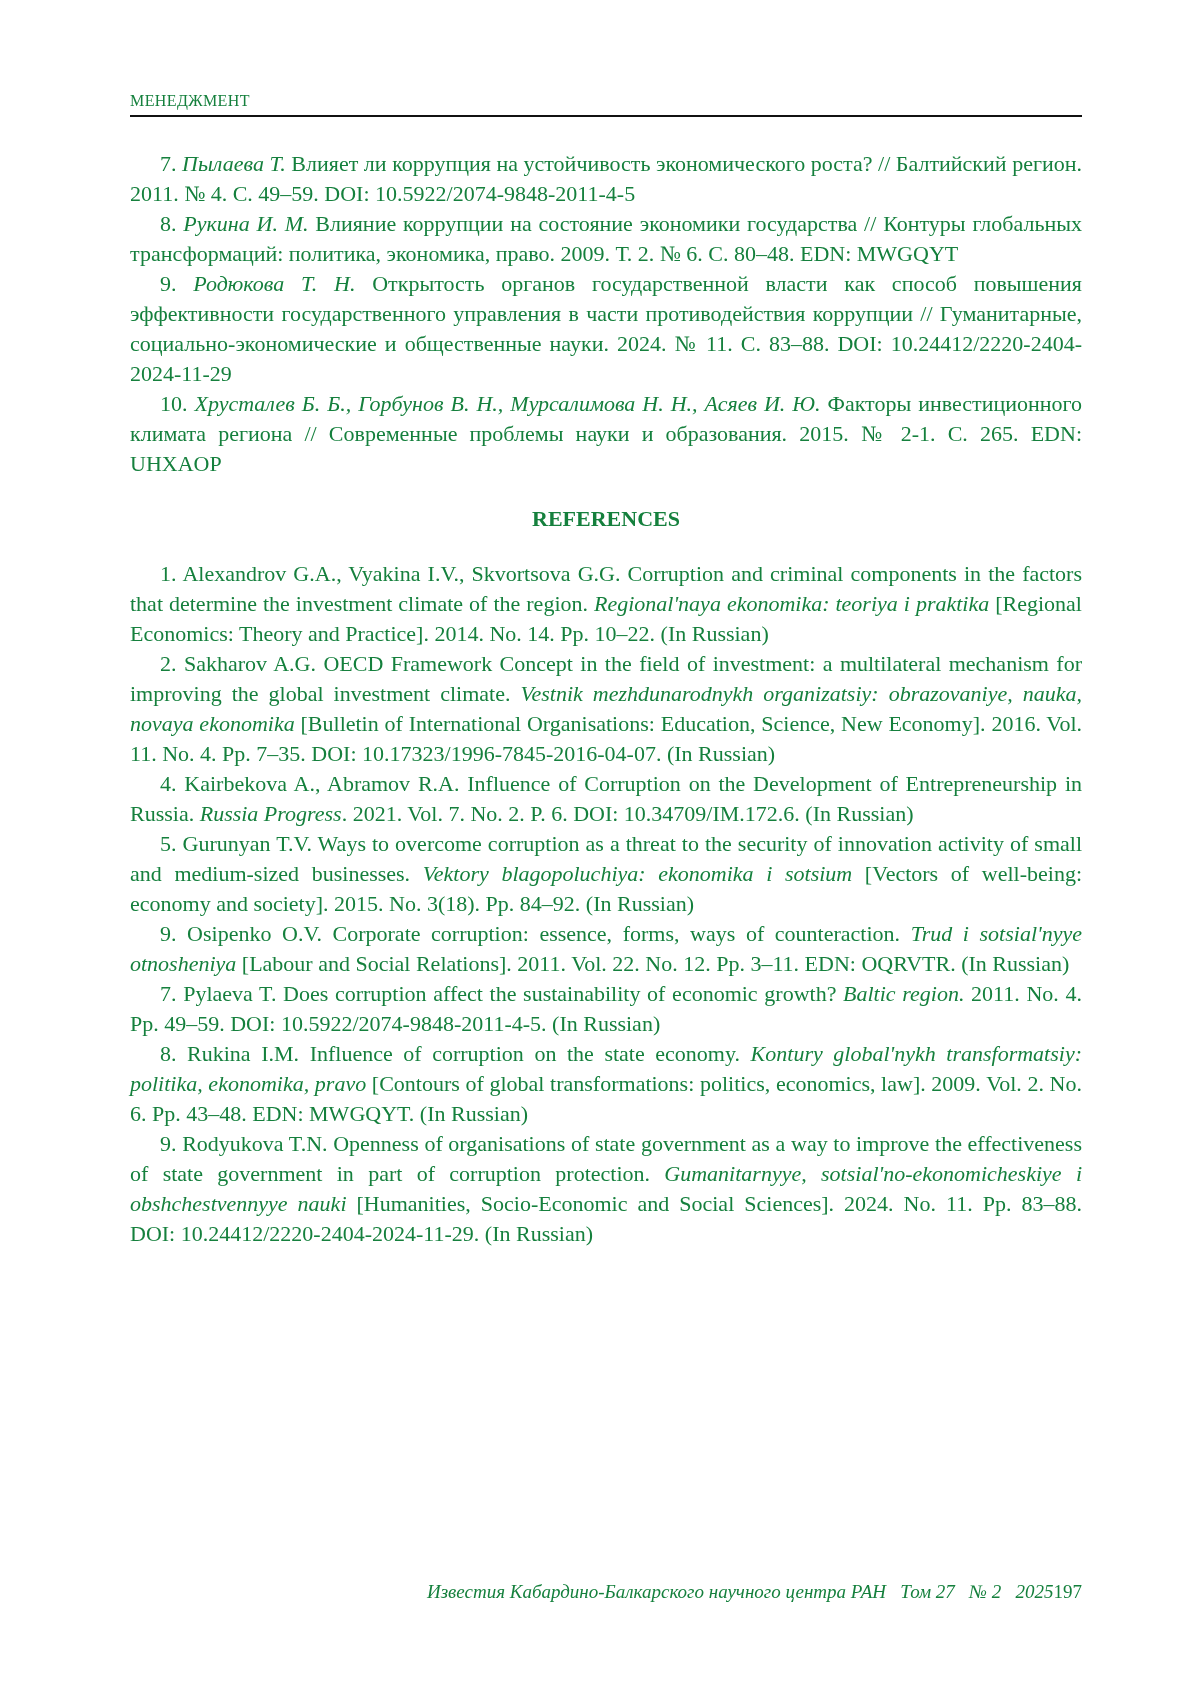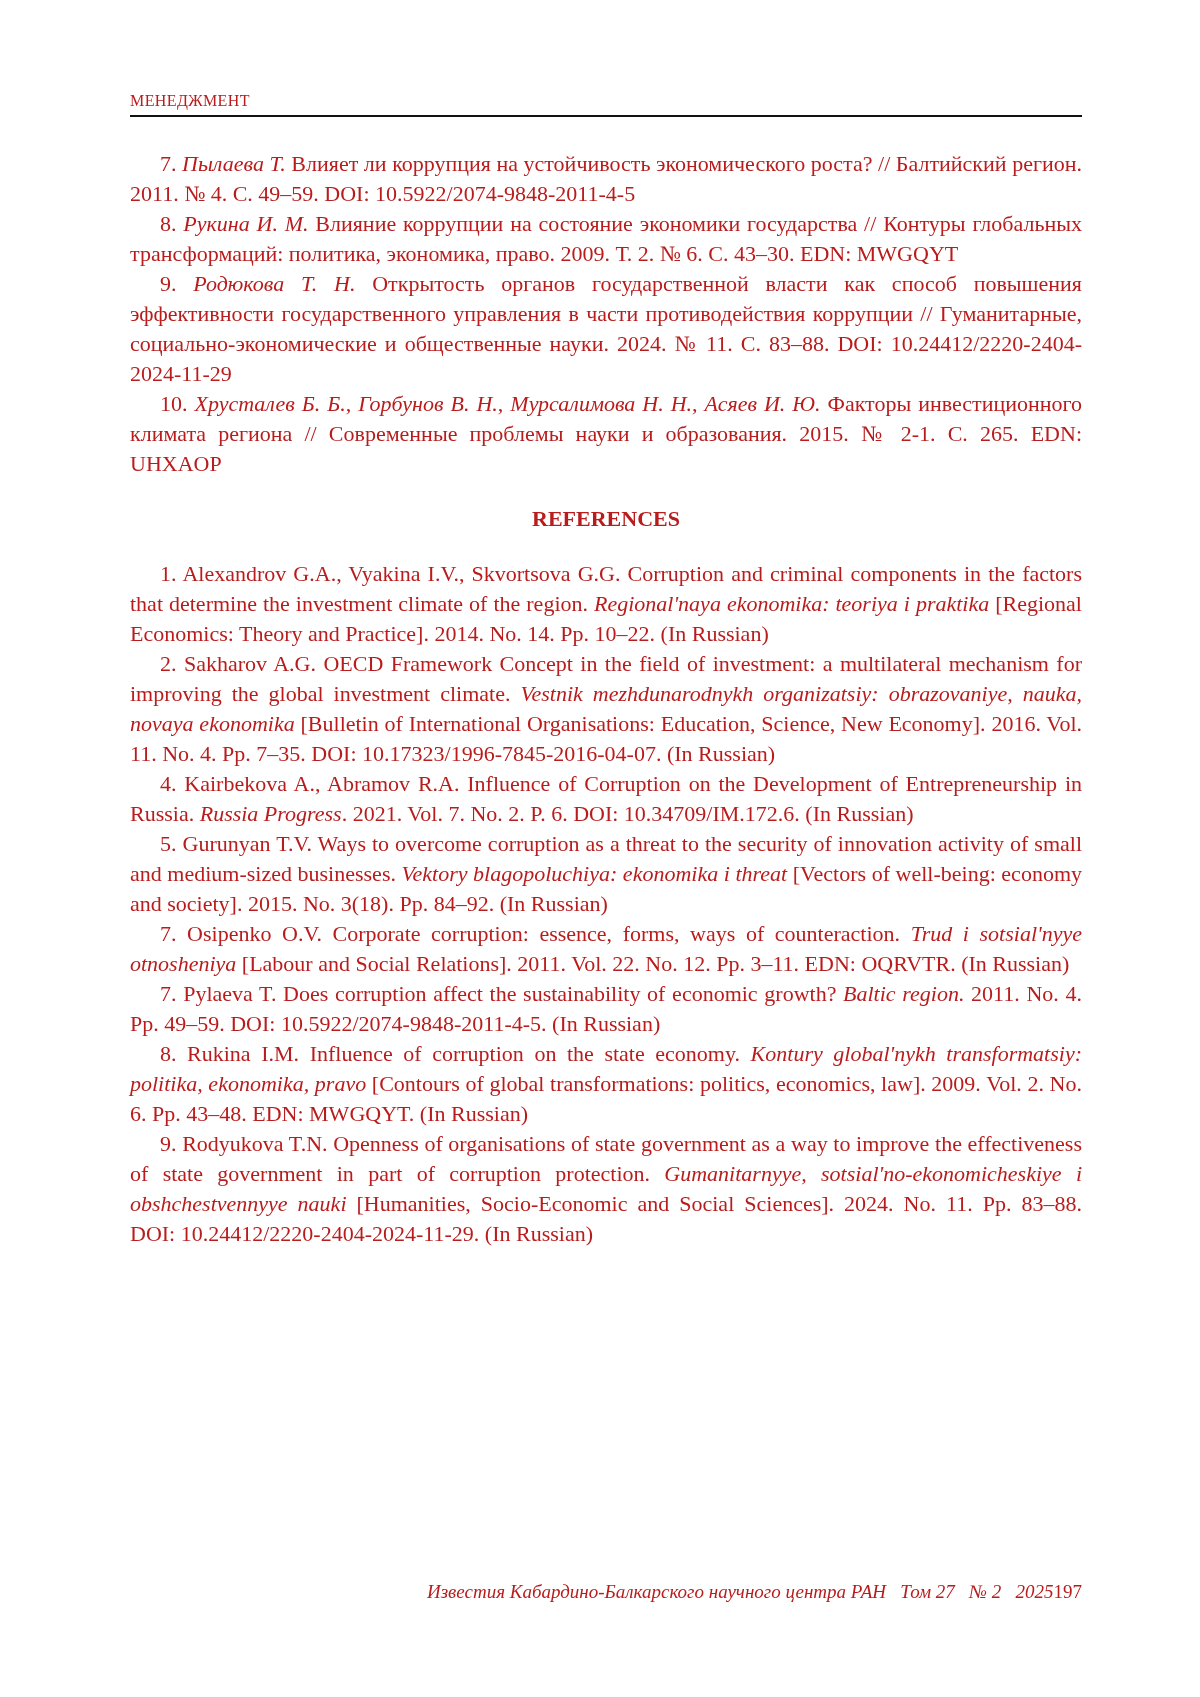--- a/index.html
+++ b/index.html
@@ -5,21 +5,21 @@
   html, body {
     margin: 0;
     padding: 0;
     background: #ffffff;
   }
   .page {
     position: relative;
     width: 1200px;
     height: 1697px;
     background: #ffffff;
-    color: #b91c1c;
+    color: #15803d;
     font-family: "Liberation Serif", "DejaVu Serif", serif;
     overflow: hidden;
   }
   .content {
     position: absolute;
     left: 130px;
     top: 92px;
     width: 952px;
   }
   .running-head {
@@ -70,33 +70,33 @@
 </head>
 <body>
 
 <div class="page">
   <div class="content">
 
     <div class="running-head">МЕНЕДЖМЕНТ</div>
 
     <section class="refs">
       <p class="ref"><span>7. </span><span class="it">Пылаева Т.</span><span> Влияет ли коррупция на устойчивость экономического роста? // Балтийский регион. 2011. № 4. С. 49–59. DOI: 10.5922/2074-9848-2011-4-5</span></p>
-      <p class="ref"><span>8. </span><span class="it">Рукина И. М.</span><span> Влияние коррупции на состояние экономики государства // Контуры глобальных трансформаций: политика, экономика, право. 2009. Т. 2. № 6. С. 43–30. EDN: MWGQYT</span></p>
+      <p class="ref"><span>8. </span><span class="it">Рукина И. М.</span><span> Влияние коррупции на состояние экономики государства // Контуры глобальных трансформаций: политика, экономика, право. 2009. Т. 2. № 6. С. 80–48. EDN: MWGQYT</span></p>
       <p class="ref"><span>9. </span><span class="it">Родюкова Т. Н.</span><span> Открытость органов государственной власти как способ повышения эффективности государственного управления в части противодействия коррупции // Гуманитарные, социально-экономические и общественные науки. 2024. № 11. С. 83–88. DOI: 10.24412/2220-2404-2024-11-29</span></p>
       <p class="ref"><span>10. </span><span class="it">Хрусталев Б. Б., Горбунов В. Н., Мурсалимова Н. Н., Асяев И. Ю.</span><span> Факторы инвестиционного климата региона // Современные проблемы науки и образования. 2015. № 2-1. С. 265. EDN: UHXAOP</span></p>
     </section>
 
     <h2 class="refs-heading">REFERENCES</h2>
 
     <section class="refs" style="margin-top:18px;">
       <p class="ref"><span>1. Alexandrov G.A., Vyakina I.V., Skvortsova G.G. Corruption and criminal components in the factors that determine the investment climate of the region. </span><span class="it">Regional'naya ekonomika: teoriya i praktika</span><span> [Regional Economics: Theory and Practice]. 2014. No. 14. Pp. 10–22. (In Russian)</span></p>
       <p class="ref"><span>2. Sakharov A.G. OECD Framework Concept in the field of investment: a multilateral mechanism for improving the global investment climate. </span><span class="it">Vestnik mezhdunarodnykh organizatsiy: obrazovaniye, nauka, novaya ekonomika</span><span> [Bulletin of International Organisations: Education, Science, New Economy]. 2016. Vol. 11. No. 4. Pp. 7–35. DOI: 10.17323/1996-7845-2016-04-07. (In Russian)</span></p>
       <p class="ref"><span>4. Kairbekova A., Abramov R.A. Influence of Corruption on the Development of Entrepreneurship in Russia. </span><span class="it">Russia Progress</span><span>. 2021. Vol. 7. No. 2. P. 6. DOI: 10.34709/IM.172.6. (In Russian)</span></p>
-      <p class="ref"><span>5. Gurunyan T.V. Ways to overcome corruption as a threat to the security of innovation activity of small and medium-sized businesses. </span><span class="it">Vektory blagopoluchiya: ekonomika i threat</span><span> [Vectors of well-being: economy and society]. 2015. No. 3(18). Pp. 84–92. (In Russian)</span></p>
-      <p class="ref"><span>7. Osipenko O.V. Corporate corruption: essence, forms, ways of counteraction. </span><span class="it">Trud i sotsial'nyye otnosheniya</span><span> [Labour and Social Relations]. 2011. Vol. 22. No. 12. Pp. 3–11. EDN: OQRVTR. (In Russian)</span></p>
+      <p class="ref"><span>5. Gurunyan T.V. Ways to overcome corruption as a threat to the security of innovation activity of small and medium-sized businesses. </span><span class="it">Vektory blagopoluchiya: ekonomika i sotsium</span><span> [Vectors of well-being: economy and society]. 2015. No. 3(18). Pp. 84–92. (In Russian)</span></p>
+      <p class="ref"><span>9. Osipenko O.V. Corporate corruption: essence, forms, ways of counteraction. </span><span class="it">Trud i sotsial'nyye otnosheniya</span><span> [Labour and Social Relations]. 2011. Vol. 22. No. 12. Pp. 3–11. EDN: OQRVTR. (In Russian)</span></p>
       <p class="ref"><span>7. Pylaeva T. Does corruption affect the sustainability of economic growth? </span><span class="it">Baltic region.</span><span> 2011. No. 4. Pp. 49–59. DOI: 10.5922/2074-9848-2011-4-5. (In Russian)</span></p>
       <p class="ref"><span>8. Rukina I.M. Influence of corruption on the state economy. </span><span class="it">Kontury global'nykh transformatsiy: politika, ekonomika, pravo</span><span> [Contours of global transformations: politics, economics, law]. 2009. Vol. 2. No. 6. Pp. 43–48. EDN: MWGQYT. (In Russian)</span></p>
       <p class="ref"><span>9. Rodyukova T.N. Openness of organisations of state government as a way to improve the effectiveness of state government in part of corruption protection. </span><span class="it">Gumanitarnyye, sotsial'no-ekonomicheskiye i obshchestvennyye nauki</span><span> [Humanities, Socio-Economic and Social Sciences]. 2024. No. 11. Pp. 83–88. DOI: 10.24412/2220-2404-2024-11-29. (In Russian)</span></p>
     </section>
 
   </div>
 
   <footer class="footer">
     <div class="journal-line">Известия Кабардино-Балкарского научного центра РАН   Том 27   № 2   2025</div>
     <div class="page-num">197</div>

